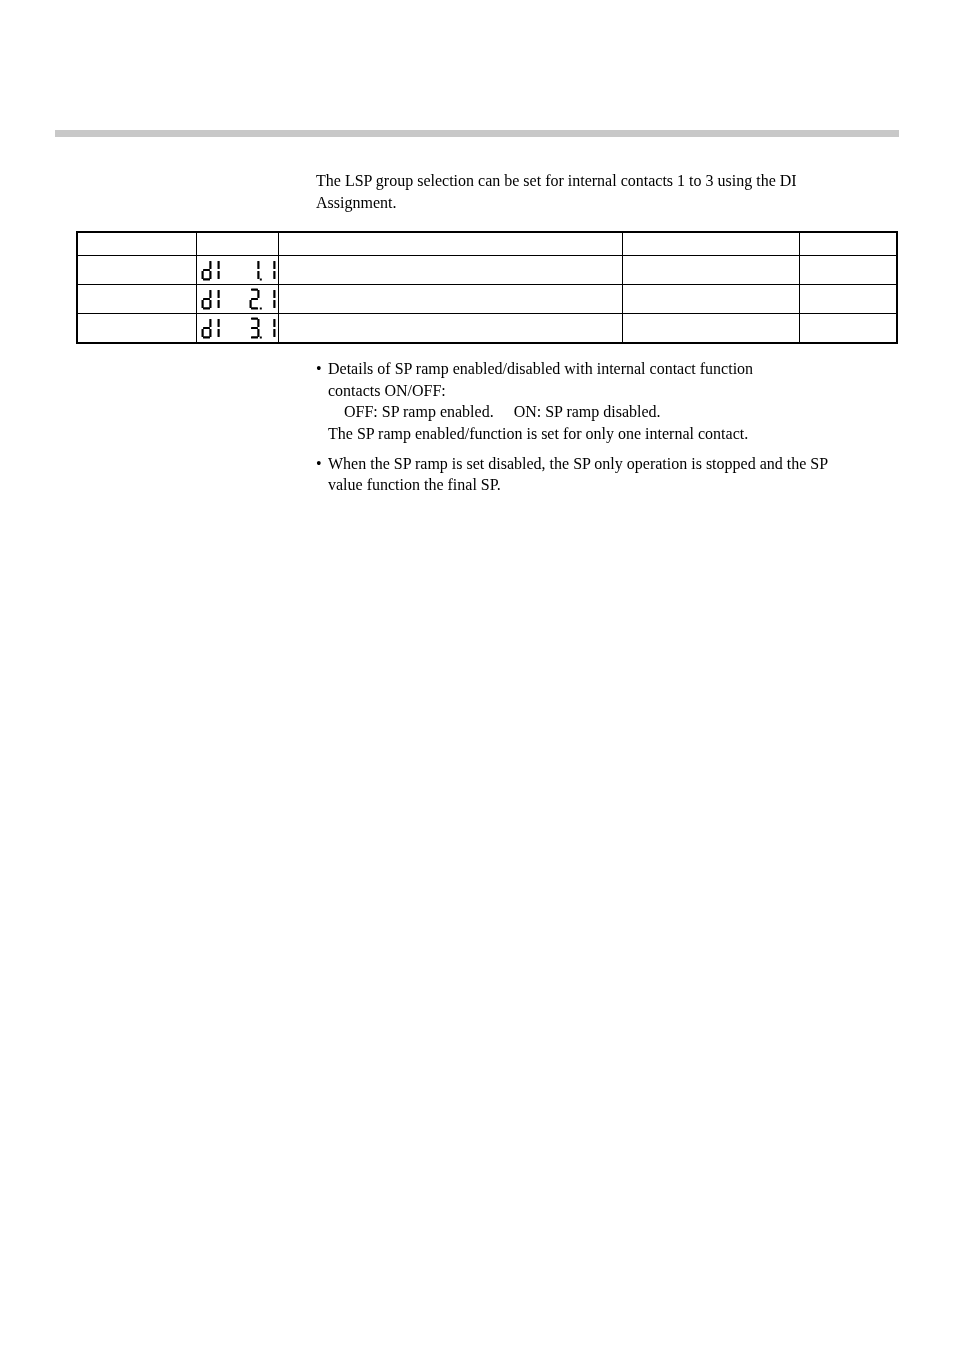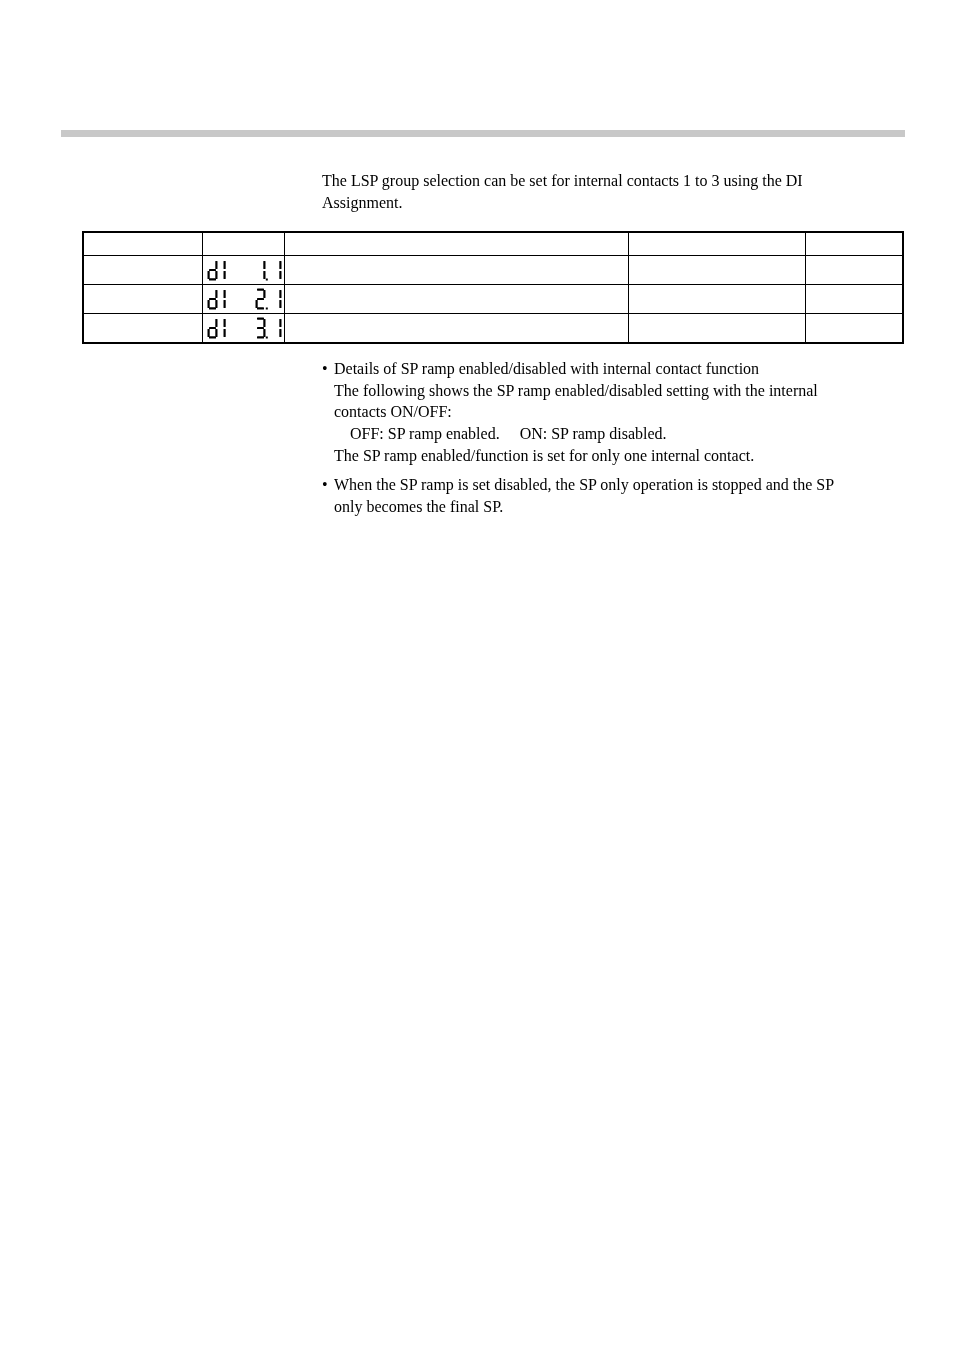--- a/index.html
+++ b/index.html
@@ -8,21 +8,20 @@
     font-family: "Times New Roman", Times, serif;
     background: #fff;
     color: #000;
     width: 954px;
     height: 1351px;
   }
   .page {
     width: 877px;
     height: 1351px;
     position: relative;
-    margin-left: 6px;
   }
   .top-bar {
     position: absolute;
     top: 130px;
     left: 55px;
     width: 844px;
     height: 7px;
     background: #c8c8c8;
   }
   .content {
@@ -237,27 +236,26 @@
           </tbody>
       </table>
     </div>
 
     <div class="bullets" id="bullets-container">
         <div class="bullet">
           <div class="bullet-head">
             <span class="bullet-dot">•</span>
             <span class="bullet-body">Details of SP ramp enabled/disabled with internal contact function</span>
           </div>
-          <div class="indent-1">The following shows the SP ramp enabled/disabled setting with the internal</div>
           <div class="indent-1">contacts ON/OFF:</div>
           <div class="indent-2">OFF: SP ramp enabled.&nbsp;&nbsp;&nbsp;&nbsp;&nbsp;ON: SP ramp disabled.</div>
           <div class="indent-1">The SP ramp enabled/function is set for only one internal contact.</div>
         </div>
         <div class="bullet">
           <div class="bullet-head">
             <span class="bullet-dot">•</span>
             <span class="bullet-body">When the SP ramp is set disabled, the SP only operation is stopped and the SP</span>
           </div>
-          <div class="indent-1">only becomes the final SP.</div>
+          <div class="indent-1">value function the final SP.</div>
         </div>
       </div>
   </div>
 </div>
 
 </body></html>

